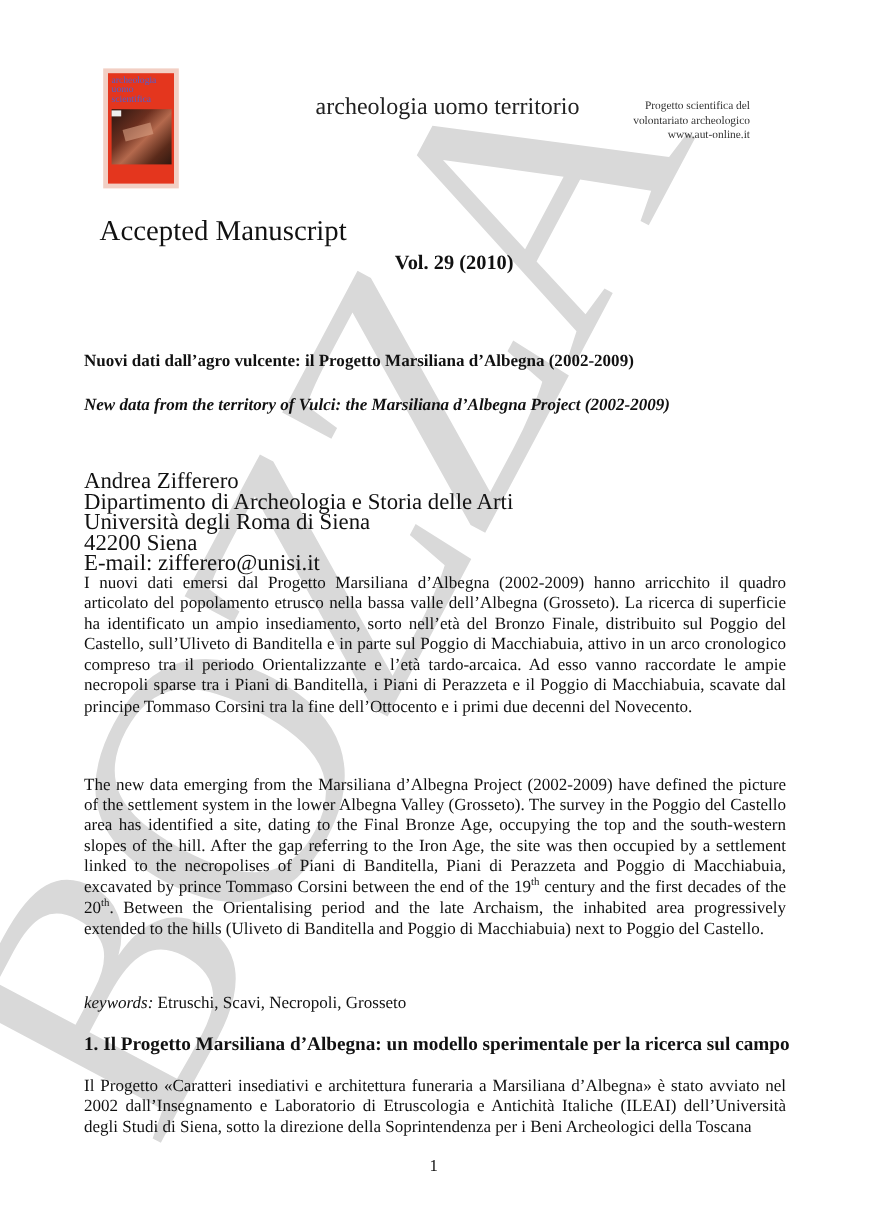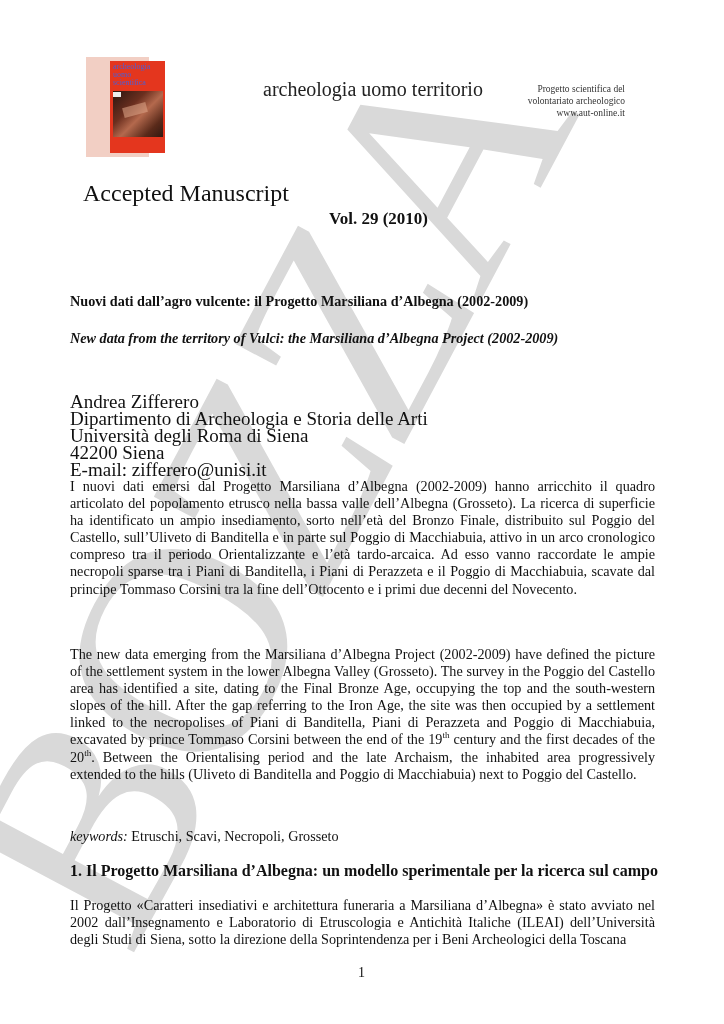--- a/index.html
+++ b/index.html
@@ -9,21 +9,21 @@
 
   
   .watermark { position: absolute; left: 0; top: 0; width: 724px; height: 1024px; pointer-events: none; z-index: 0; }
   .watermark svg { width: 100%; height: 100%; }
   .wm-text { font-family: "Liberation Serif", serif; font-size: 300px; fill: #d9d9d9; }
 
   .content { position: relative; z-index: 1; }
 
   
   .cover { position: absolute; left: 86px; top: 57px; width: 63px; height: 100px; background: #f2cfc4; }
-  .cover-inner { position: absolute; left: 4px; top: 4px; width: 55px; height: 92px; background: #e4361e; margin-left: 20px; }
+  .cover-inner { position: absolute; left: 4px; top: 4px; width: 55px; height: 92px; background: #e4361e; }
   .cover-title { position: absolute; left: 3px; top: 2px; width: 50px; font-size: 8px; line-height: 8px; color: #4b5fd6; font-family: "Liberation Serif", serif; }
   .cover-photo { position: absolute; left: 3px; top: 30px; width: 50px; height: 46px;
                  background: linear-gradient(135deg, #2a1510 0%, #6b2f1f 35%, #b4694d 55%, #5a2a1a 80%, #301810 100%); }
   .cover-photo::after { content: ""; position: absolute; left: 10px; top: 14px; width: 24px; height: 10px; background: #d9a084; opacity: 0.6; transform: rotate(-15deg); }
   .cover-tag { position: absolute; left: 3px; top: 31px; width: 8px; height: 5px; background: #eee; }
 
   .masthead { position: absolute; left: 263px; top: 78px; font-size: 20px; font-family: "Liberation Serif", serif; color: #222; text-align: right; }
   .rivista { position: absolute; right: 99px; top: 83px; text-align: right; font-size: 9.5px; line-height: 12px; color: #333; }
 
   .accepted { position: absolute; left: 83px; top: 168px; font-size: 24px; margin-top: 12px; }

